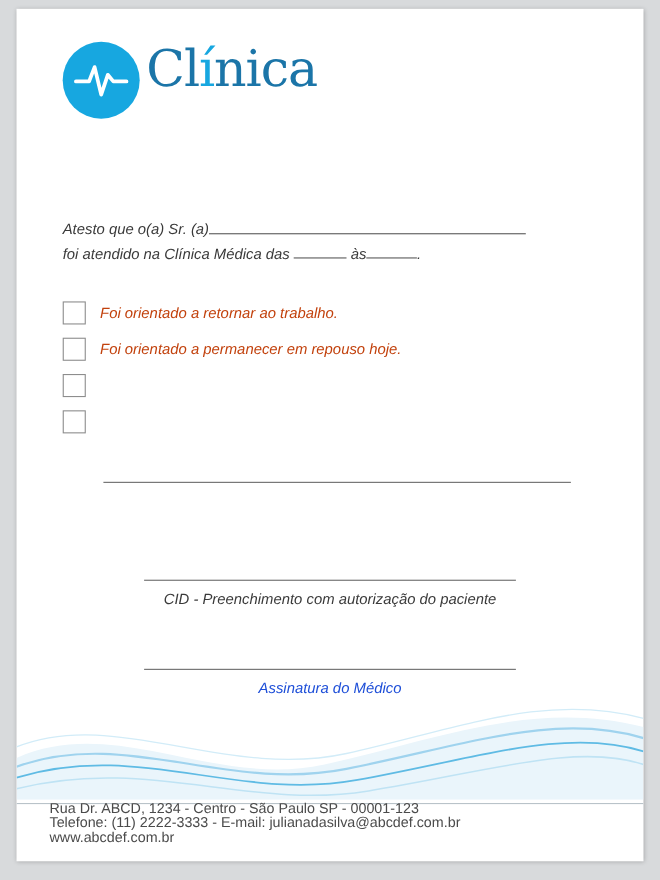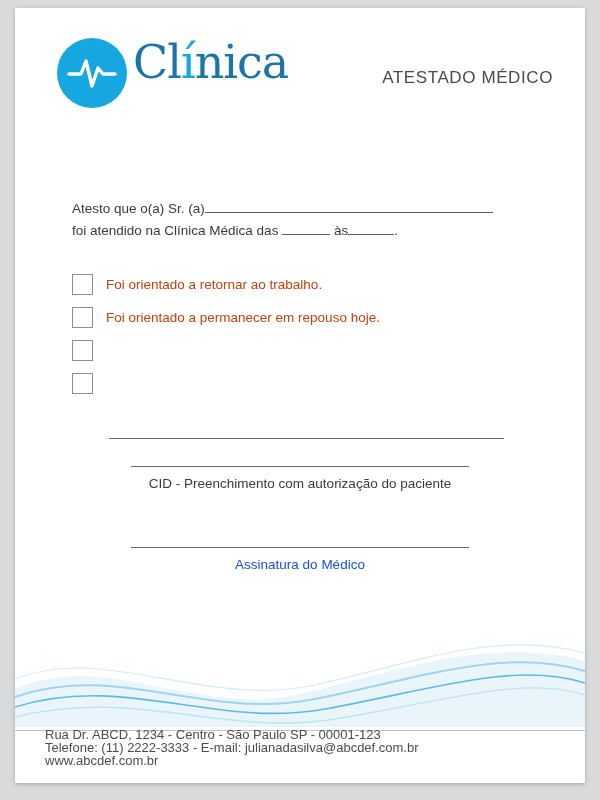--- a/index.html
+++ b/index.html
@@ -77,23 +77,24 @@
     letter-spacing: 0.6px;
     color: #4a4a4a;
   }
 
   
   .body-area {
     position: absolute;
     top: 190px;
     left: 0;
     right: 0;
-    padding: 0 57px;
+    padding: 0 42px;
     font-size: 13.5px;
     color: #3a3a3a;
+    font-style: italic;
   }
   .intro-line {
     line-height: 22px;
     white-space: nowrap;
   }
   .fill {
     display: inline-block;
     border-bottom: 1px solid #5a5a5a;
     vertical-align: baseline;
   }
@@ -122,21 +123,21 @@
     color: #c2410c;
     line-height: 19px;
   }
 
   .sig-rule {
     border-top: 1px solid #6a6a6a;
     margin: 44px 24px 0 37px;
   }
 
   .cid-block {
-    margin-top: 27px;
+    margin-top: 88px;
     text-align: center;
   }
   .cid-rule {
     width: 338px;
     border-top: 1px solid #6a6a6a;
     margin: 0 auto;
   }
   .cid-caption {
     font-size: 13.5px;
     color: #3a3a3a;
@@ -190,21 +191,20 @@
     <div class="logo-wrap">
       <div class="logo-mark">
         <svg width="70" height="70" viewBox="0 0 70 70" aria-hidden="true">
           <polyline points="12,36 24,36 29,23 35,48 41,30 46,36 58,36" fill="none" stroke="#ffffff" stroke-width="3.4" stroke-linecap="round" stroke-linejoin="round"></polyline>
         </svg>
       </div>
       <div class="logo-text">
         <div class="logo-clinica"><span>Cl</span><span class="accent">í</span><span>nica</span></div>
       </div>
     </div>
-    <div class="doc-title">ATESTADO MÉDICO</div>
   </div>
 
   <div class="body-area">
 
     <div class="intro-line">
       <span>Atesto que o(a) Sr. (a)</span><span class="fill fill-long"></span>
     </div>
     <div class="intro-line">
       <span>foi atendido na Clínica Médica das</span>
       <span class="fill fill-mid"></span>

